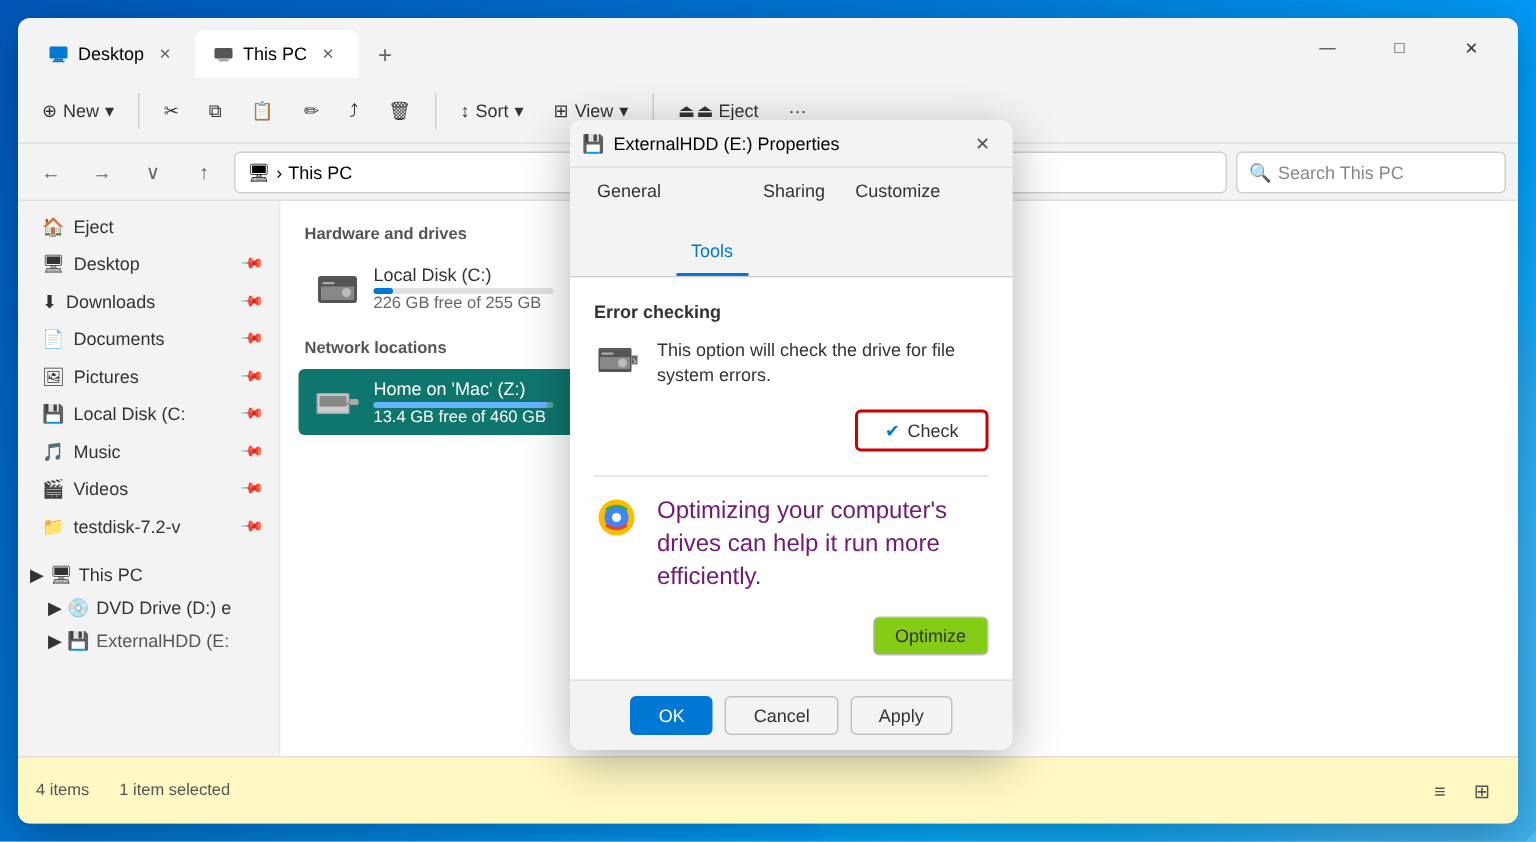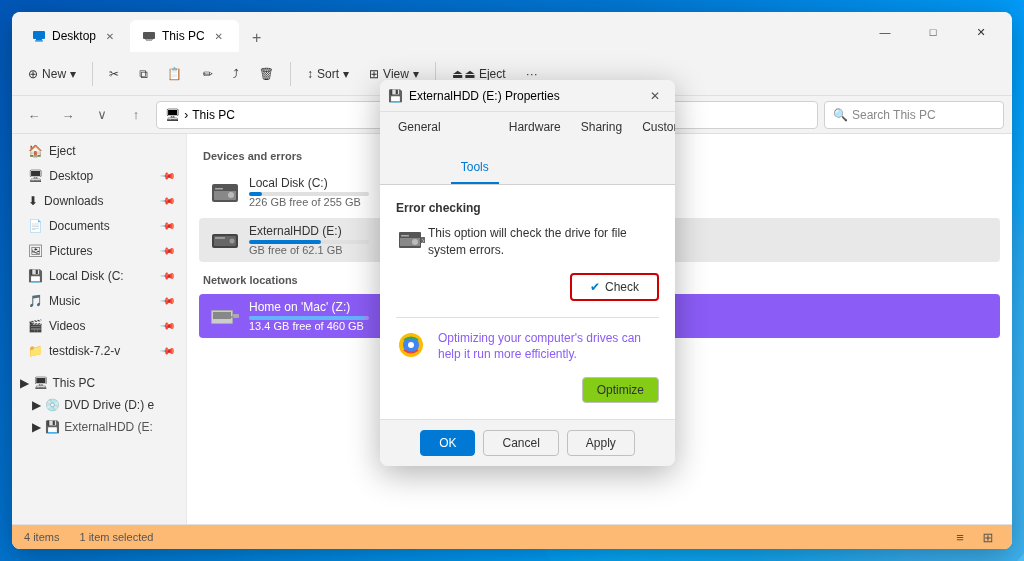--- a/index.html
+++ b/index.html
@@ -267,21 +267,20 @@
       color: #555;
       font-weight: 600;
       padding: 4px 8px;
       margin-top: 4px;
     }
     .drives-grid {
       display: flex;
       flex-wrap: wrap;
       gap: 4px;
       padding: 4px;
-      flex-direction: column;
     }
     .drive-item {
       display: flex;
       align-items: center;
       gap: 8px;
       padding: 6px 10px;
       border-radius: 4px;
       cursor: pointer;
       min-width: 200px;
       font-size: 12px;
@@ -305,22 +304,22 @@
       width: 120px;
     }
     .progress-fill {
       height: 100%;
       border-radius: 2px;
       background: #0078d4;
     }
 
     
     .status-bar {
-      height: 25px;
-      background: #fdba74;
+      height: 45px;
+      background: #fef9c3;
       border-top: 1px solid #e0e0e0;
       display: flex;
       align-items: center;
       padding: 0 12px;
       font-size: 11px;
       color: #555;
       flex-shrink: 0;
       gap: 20px;
     }
     .status-right {
@@ -348,21 +347,21 @@
       padding: 6px 10px;
       border-radius: 4px;
       cursor: pointer;
       min-width: 200px;
       font-size: 12px;
       background: #e8e8e8;
     }
 
     
     .net-drive-selected {
-      background: #8b5cf6;
+      background: #0f766e;
       color: white;
     }
     .net-drive-selected .drive-name,
     .net-drive-selected .drive-space { color: white; }
     .net-drive-selected .progress-fill { background: #66b3ff; }
     .net-drive-selected .progress-bar { background: rgba(255,255,255,0.3); }
 
     
     .properties-dialog {
       position: absolute;
@@ -425,20 +424,21 @@
     }
     .section-title {
       font-size: 12px;
       font-weight: 600;
       color: #333;
       margin-bottom: 10px;
     }
     .error-check-row {
       display: flex;
       align-items: flex-start;
+      gap: 10px;
       margin-bottom: 14px;
     }
     .error-icon {
       width: 32px;
       height: 32px;
       flex-shrink: 0;
       display: flex;
       align-items: center;
       justify-content: center;
     }
@@ -475,22 +475,22 @@
       align-items: flex-start;
       gap: 10px;
       margin-bottom: 14px;
     }
     .optimize-icon {
       width: 32px;
       height: 32px;
       flex-shrink: 0;
     }
     .optimize-text {
-      font-size: 12px;
-      color: #8b5cf6;
+      font-size: 16px;
+      color: #701a75;
       line-height: 1.4;
       flex: 1;
     }
     .optimize-btn-wrapper {
       display: flex;
       justify-content: flex-end;
     }
     .optimize-btn {
       padding: 5px 14px;
       border: 1px solid #c0c0c0;
@@ -691,21 +691,21 @@
       </div>
       <div class="sidebar-group" style="padding-left:20px">
         <span>▶</span>
         <span>💾</span>
         <span style="font-size:12px;color:#555">ExternalHDD (E:</span>
       </div>
     </div>
 
     <div class="content-area">
 
-      <div class="section-header">Devices and errors</div>
+      <div class="section-header">Hardware and drives</div>
       <div class="drives-grid">
 
         <div class="drive-item">
           <div class="drive-icon">
             <svg width="32" height="32" viewBox="0 0 32 32">
               <rect x="3" y="8" width="26" height="18" rx="2" fill="#555"></rect>
               <rect x="5" y="10" width="22" height="14" rx="1" fill="#888"></rect>
               <rect x="5" y="10" width="22" height="5" fill="#555"></rect>
               <circle cx="22" cy="19" r="3" fill="#bbb"></circle>
               <rect x="6" y="12" width="8" height="1.5" fill="#aaa" rx="0.5"></rect>
@@ -776,21 +776,20 @@
 
 <div class="properties-dialog">
   <div class="dialog-titlebar">
     <span>💾</span>
     <span class="dialog-title-text">ExternalHDD (E:) Properties</span>
     <div class="dialog-close-btn">✕</div>
   </div>
   <div class="dialog-tabs">
     <div class="dialog-tab">General</div>
     <div class="dialog-tab active">Tools</div>
-    <div class="dialog-tab">Hardware</div>
     <div class="dialog-tab">Sharing</div>
     <div class="dialog-tab">Customize</div>
   </div>
   <div class="dialog-content">
 
     <div class="section-title">Error checking</div>
     <div class="error-check-row">
       <div class="error-icon">
         <svg width="30" height="30" viewBox="0 0 30 30">
           <rect x="2" y="6" width="22" height="16" rx="1" fill="#555"></rect>

